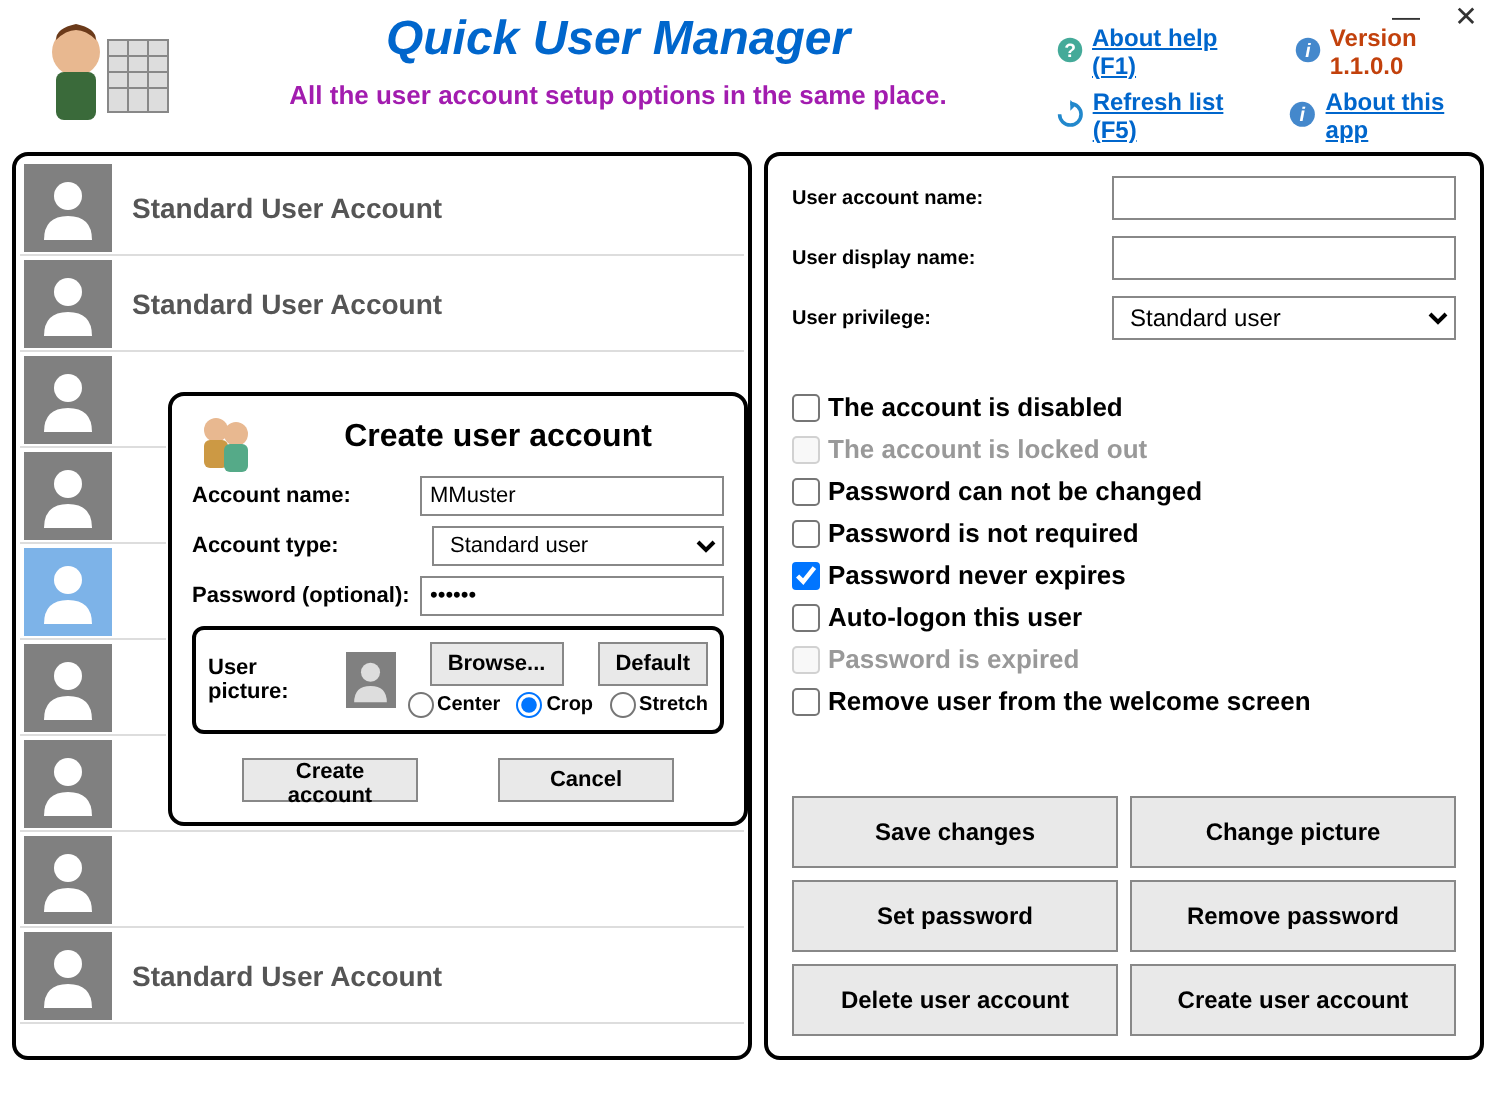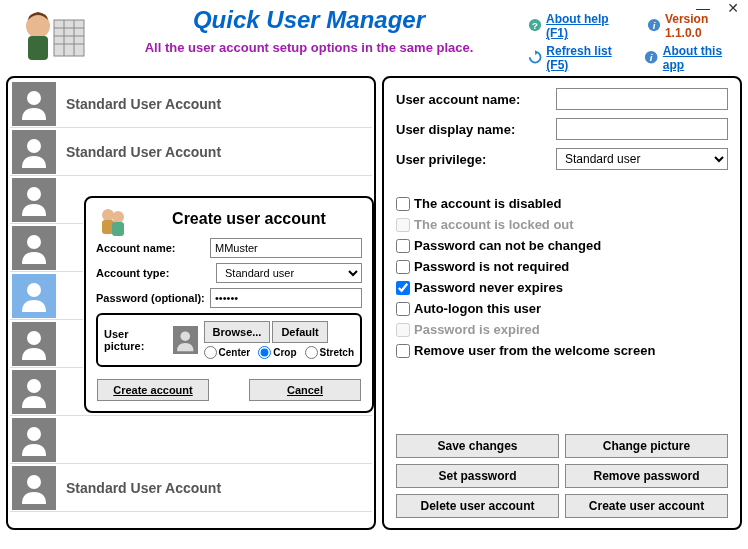--- a/index.html
+++ b/index.html
@@ -23,41 +23,41 @@
   .userlist::-webkit-scrollbar { width: 16px; }
   .userlist::-webkit-scrollbar-track { background: #f0f0f0; border-left:1px solid #ccc;}
   .userlist::-webkit-scrollbar-thumb { background: #ccc; border:1px solid #999;}
   .userlist::-webkit-scrollbar-button { background:#e8e8e8; height:16px; border:1px solid #999;}
   .userrow { display: flex; align-items: center; height: 48px; border-bottom: 1px solid #ddd; padding-left: 2px; gap: 10px; }
   .userrow.selected .avatar { background: #7db3e8; }
   .avatar { width: 44px; height: 44px; background: #808080; display: flex; align-items: center; justify-content: center; }
   .avatar svg { width: 36px; height: 36px; }
   .userrow .uname { font-size: 14px; font-weight: bold; color: #555; }
   .formrow { display: flex; align-items: center; margin-bottom: 8px; }
-  .formrow label { width: 160px; font-size: 13px; font-weight: bold; }
+  .formrow label { width: 160px; font-size: 10px; font-weight: bold; }
   .formrow input[type=text], .formrow select { flex:1; height:22px; border:1px solid #888; padding:0 4px; font-size:12px; background:#fff;}
   .chkrow { display:flex; align-items:center; margin-bottom:6px; font-size:13px; font-weight:bold; gap:4px;}
   .chkrow.disabled { color:#999; }
   .chkrow input { width:14px; height:14px; }
   .btngrid { display:grid; grid-template-columns:1fr 1fr; gap:6px; margin-top:auto;}
-  .btngrid button, .dlgbtn { height:24px; background:#e9e9e9; border:1px solid #888; font-size:12px; font-weight:bold; cursor:pointer;}
+  .btngrid button, .dlgbtn { height:36px; background:#e9e9e9; border:1px solid #888; font-size:12px; font-weight:bold; cursor:pointer;}
   .dialog { position:absolute; left:76px; top:118px; width:290px; background:#fff; border:2px solid #000; border-radius:8px; box-shadow:0 0 0 1px #fff; z-index:10; padding:6px 10px 10px 10px;}
   .dialog h2 { text-align:center; font-size:16px; margin:4px 0 8px 0;}
   .dlghead { display:flex; align-items:center; gap:6px;}
   .dlghead .dlgicon { width:34px; height:34px; }
   .dlgrow { display:flex; align-items:center; margin-bottom:5px; }
   .dlgrow label { width:120px; font-size:11px; font-weight:bold;}
   .dlgrow input[type=text],.dlgrow input[type=password],.dlgrow select { flex:1; height:20px; border:1px solid #888; font-size:11px; padding:0 4px; background:#fff;}
   .picbox { border:2px solid #000; border-radius:6px; margin-top:4px; padding:6px; }
   .picinner { display:flex; align-items:center; gap:6px;}
   .smallbtn { height:22px; padding:0 8px; background:#e9e9e9; border:1px solid #888; font-size:11px; font-weight:bold; cursor:pointer;}
   .radrow { display:flex; gap:8px; font-size:10px; margin-top:0; justify-content:center; font-weight:bold;}
   .radrow label { display:flex; align-items:center; gap:2px;}
   .dlgfoot { display:flex; gap:40px; justify-content:center; margin-top:12px;}
-  .dlgfoot button { width:112px;text-decoration:underline;}
+  .dlgfoot button { width:88px;}
   .smavatar { width:28px; height:28px; background:#808080; display:flex; align-items:center; justify-content:center;}
 </style>
 </head>
 <body>
 
 <div class="titlebar">
   <div>—</div>
   <div>✕</div>
 </div>
 
@@ -222,21 +222,21 @@
       <div class="picbox">
         <div class="picinner">
           <label style="width:72px;font-size:11px;font-weight:bold">User picture:</label>
           <div class="smavatar">
               <svg viewBox="0 0 36 36">
                 <circle cx="18" cy="12" r="7" fill="#ddd"></circle>
                 <path d="M6 34 Q6 22 18 22 Q30 22 30 34 Z" fill="#ddd"></path>
               </svg>
             </div>
           <div style="display:flex;flex-direction:column;gap:3px;flex:1">
-            <div style="display:flex;gap:2px;">
+            <div style="display:flex;gap:17px;justify-content:flex-end">
               <button class="smallbtn">Browse...</button>
               <button class="smallbtn">Default</button>
             </div>
             <div class="radrow">
               <label>
                   <input type="radio" name="picfit" style="">
                   <span>Center</span>
                 </label>
               <label>
                   <input type="radio" name="picfit" checked="" style="">

